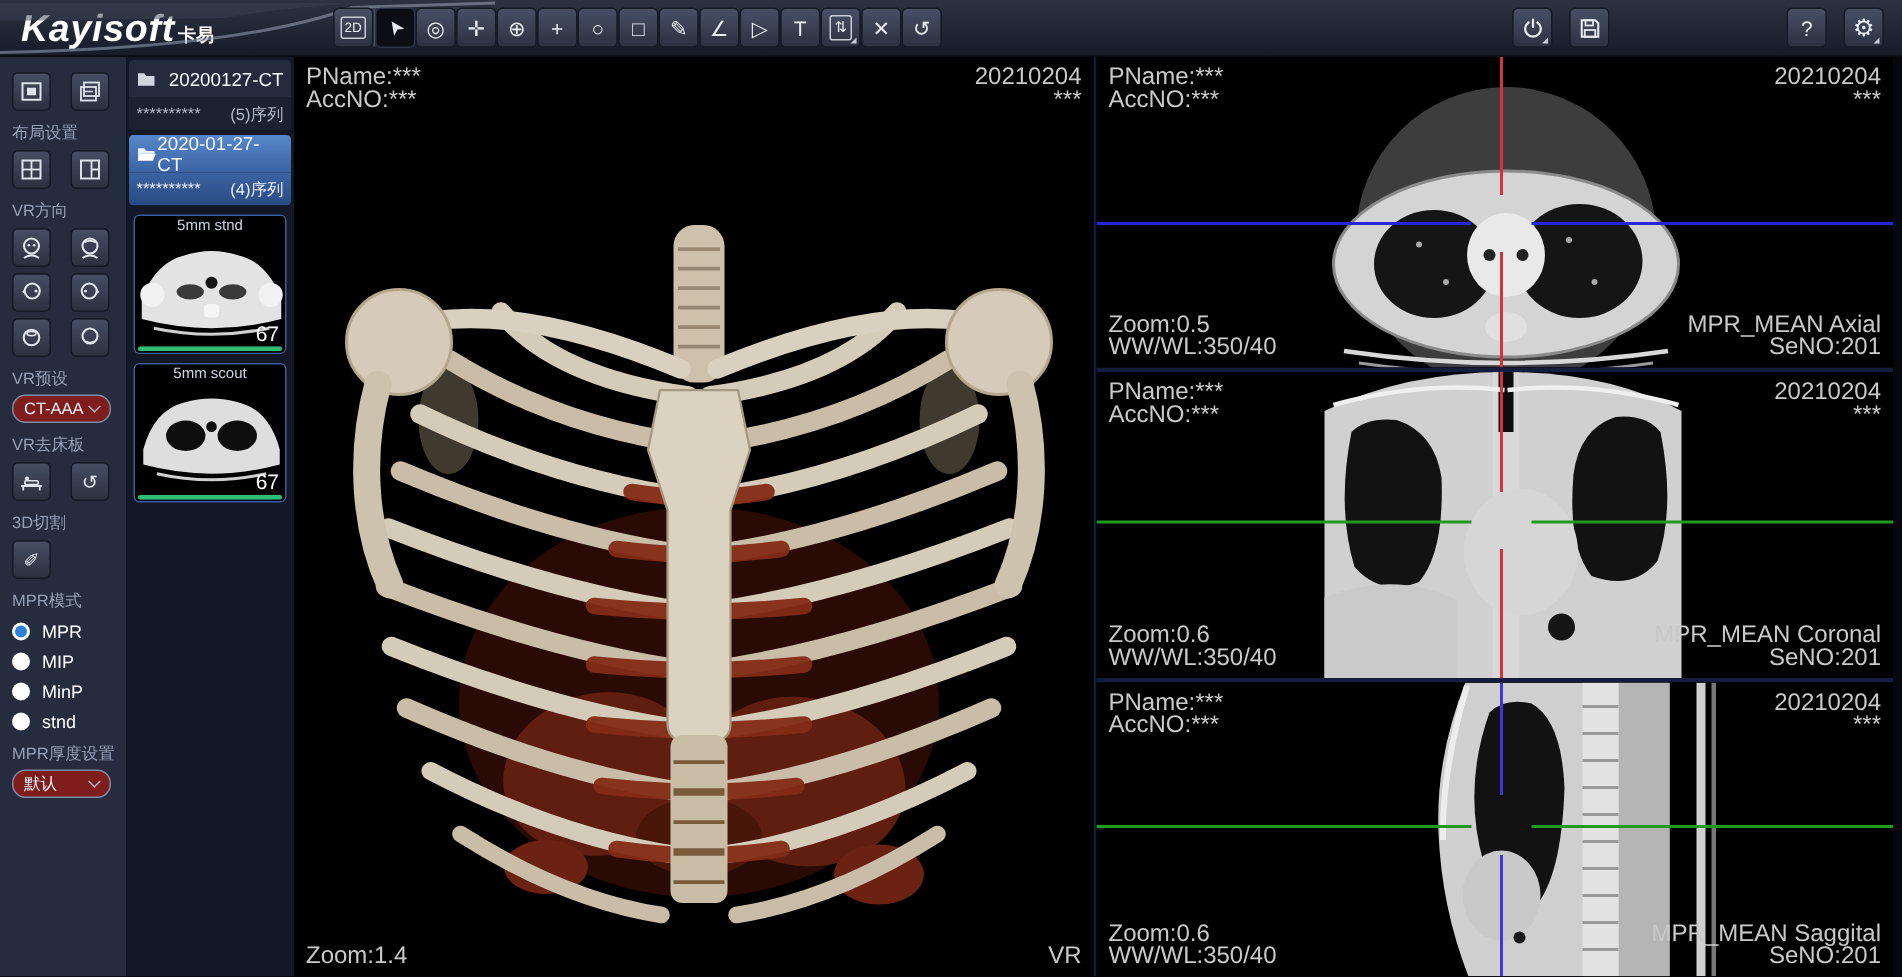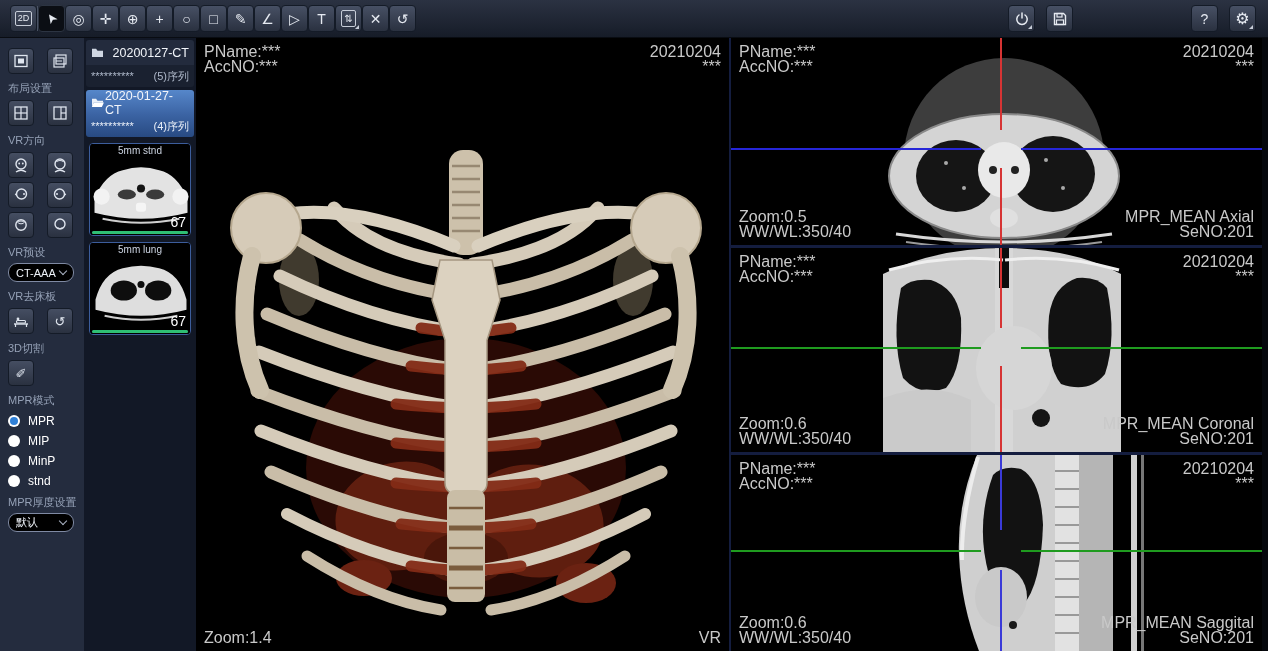--- a/index.html
+++ b/index.html
@@ -32,21 +32,21 @@
   
   .content{display:flex;height:613px;}
 
   
   .sidebar{width:84px;background:#242c3e;padding:6px 0 0 8px;flex:none;}
   .srow{display:flex;gap:13px;margin:4px 0;}
   .sbtn{position:relative;width:26px;height:26px;border-radius:4px;padding:0;cursor:pointer;
         background:linear-gradient(#454e62,#2a3140);border:1px solid #141b27;color:#dfe5ee;
         display:flex;align-items:center;justify-content:center;font-size:13px;}
   .slabel{margin:7px 0 3px;font-size:11px;color:#95a1b6;}
-  .select{width:66px;height:19px;border:1px solid #7f8aa3;border-radius:9px;background:#000000;
+  .select{width:66px;height:19px;border:1px solid #7f8aa3;border-radius:9px;background:#7f1d1d;
           color:#eef2f8;font-size:11px;display:flex;align-items:center;justify-content:space-between;
           padding:0 7px;cursor:pointer;margin:2px 0;}
   .chev{width:6px;height:6px;border-right:1.5px solid #aab3c4;border-bottom:1.5px solid #aab3c4;
         transform:rotate(45deg);margin-top:-3px;}
   .radio{display:flex;align-items:center;gap:8px;margin:6px 0;font-size:12px;color:#ffffff;cursor:pointer;}
   .rdot{width:12px;height:12px;border-radius:50%;background:#ffffff;position:relative;flex:none;}
   .rdot.sel::after{content:"";position:absolute;inset:2px;border-radius:50%;background:#2f80d8;}
 
   
   .series{width:112px;background:#121826;flex:none;padding:2px 0;overflow:hidden;}
@@ -125,20 +125,28 @@
     <g id="head-bottom">
         <circle cx="8" cy="7" r="5" fill="none" stroke="#dfe5ee" stroke-width="1.4"></circle>
         <path d="M5.5,10.5 Q8,12.5 10.5,10.5" fill="none" stroke="#dfe5ee" stroke-width="1.2"></path>
       </g>
   </defs>
 </svg>
 
 <div class="app">
 
   <header class="topbar">
+    <div class="logo">
+      <svg class="logo-swoosh" width="330" height="38">
+        <path d="M0,35 Q160,32 235,5 L330,2" stroke="#9aa6b8" stroke-width="2" fill="none" opacity="0.55"></path>
+        <path d="M0,2 L240,2 Q180,6 150,12 L0,14 Z" fill="#3a4254" opacity="0.5"></path>
+      </svg>
+      <span class="logo-text">Kayisoft</span>
+      <span class="logo-cn">卡易</span>
+    </div>
 
     <div class="tools">
       <button class="tbtn">
           <span class="g-2d">2D</span>
         </button>
       <div class="tdiv"></div>
       <button class="tbtn active">
           <span class="g-cursor">➤</span>
         </button>
       <button class="tbtn">
@@ -376,21 +384,21 @@
 
       <div class="thumb">
         <svg width="102" height="93" viewBox="0 0 100 92">
           <rect width="100" height="92" fill="#000"></rect>
           <path d="M5,56 Q12,30 32,25 Q50,20 68,25 Q88,30 95,56 L95,66 Q50,78 5,66 Z" fill="#dedede"></path>
           <ellipse cx="33" cy="47" rx="13" ry="10" fill="#0e0e0e"></ellipse>
           <ellipse cx="67" cy="47" rx="13" ry="10" fill="#0e0e0e"></ellipse>
           <circle cx="50" cy="41" r="3.5" fill="#0e0e0e"></circle>
           <path d="M14,72 Q50,80 86,72" stroke="#cfcfcf" stroke-width="2" fill="none"></path>
         </svg>
-        <div class="tlabel">5mm lung</div>
+        <div class="tlabel">5mm scout</div>
         <div class="tnum">67</div>
         <div class="tbar">
             <div class="tfill" style="width: 100%;"></div>
           </div>
       </div>
 
 
     </div>
 
     <main class="main-vp">

